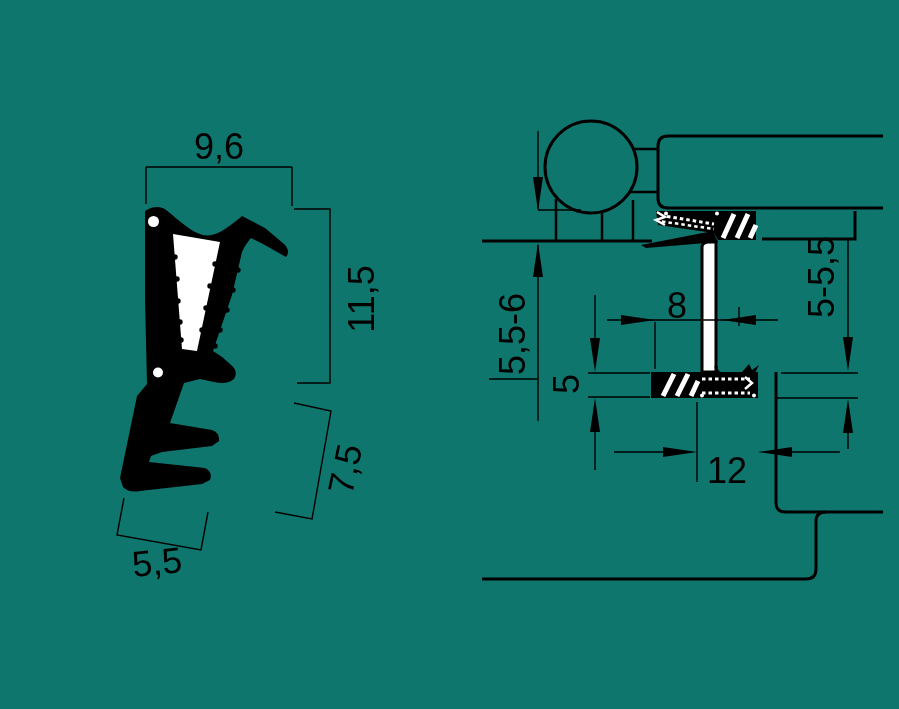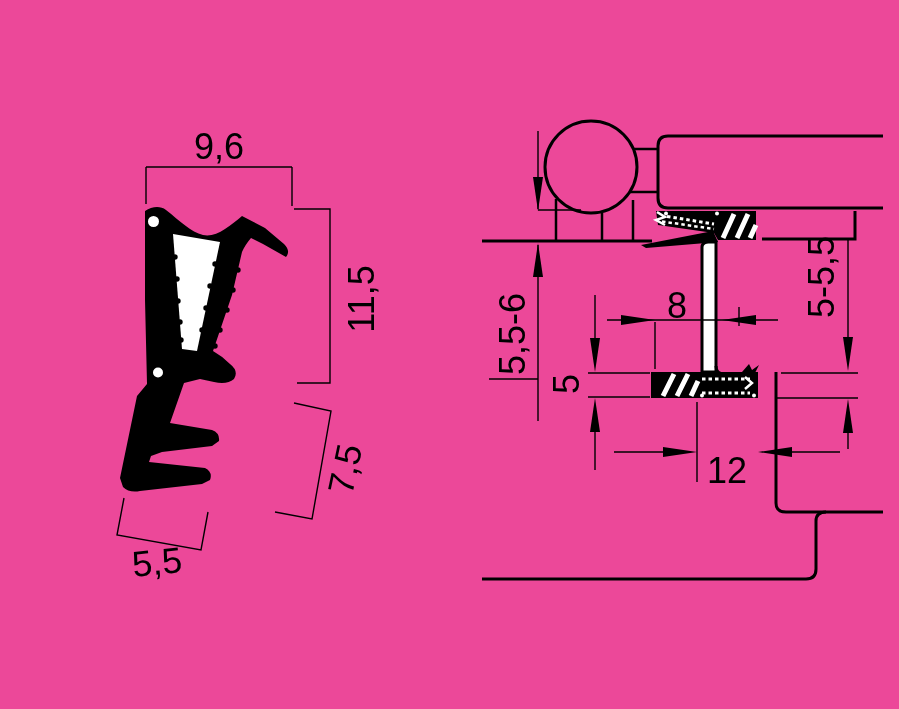--- a/index.html
+++ b/index.html
@@ -1,16 +1,16 @@
 <!DOCTYPE html>
 <html><head>
 <meta charset="utf-8">
 <style>
   html,body{margin:0;padding:0;background:#ffffff;}
-  .canvas{width:899px;height:709px;background:#ec4899;position:relative;overflow:hidden;}
+  .canvas{width:899px;height:709px;background:#0f766e;position:relative;overflow:hidden;}
   svg{display:block;}
   text{font-family:"Liberation Sans","DejaVu Sans",sans-serif;font-size:36px;fill:#000;}
   .thin{stroke:#000;stroke-width:1.4;fill:none;}
   .main{stroke:#000;stroke-width:3;fill:none;}
   .med{stroke:#000;stroke-width:2.5;fill:none;}
   .blk{fill:#000;stroke:none;}
   .wht{fill:#fff;stroke:none;}
   .wline{stroke:#fff;fill:none;}
 </style>
 </head>

